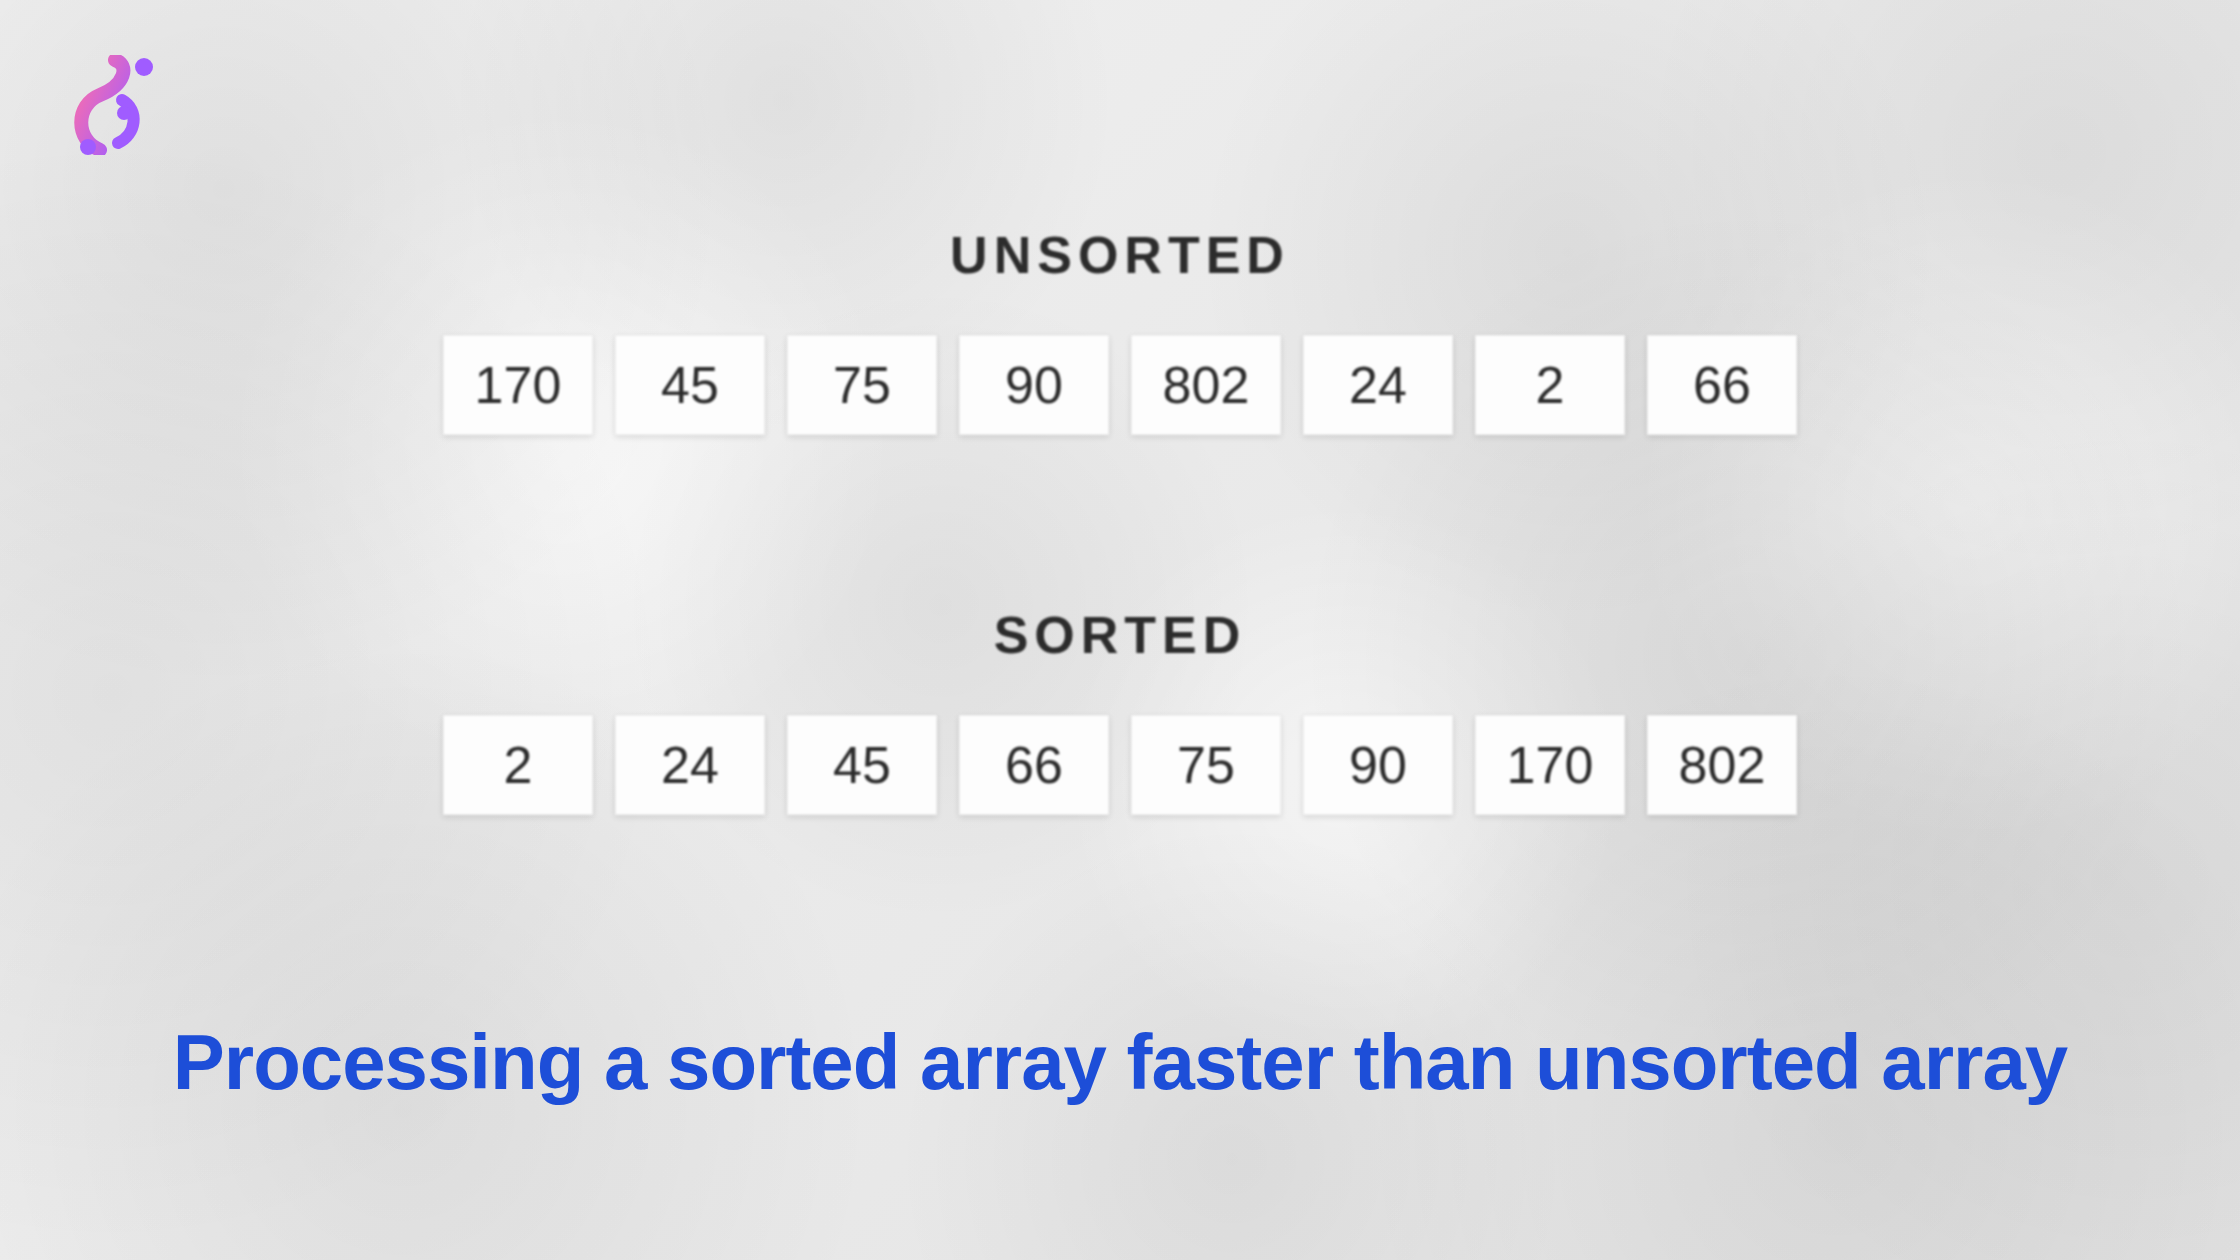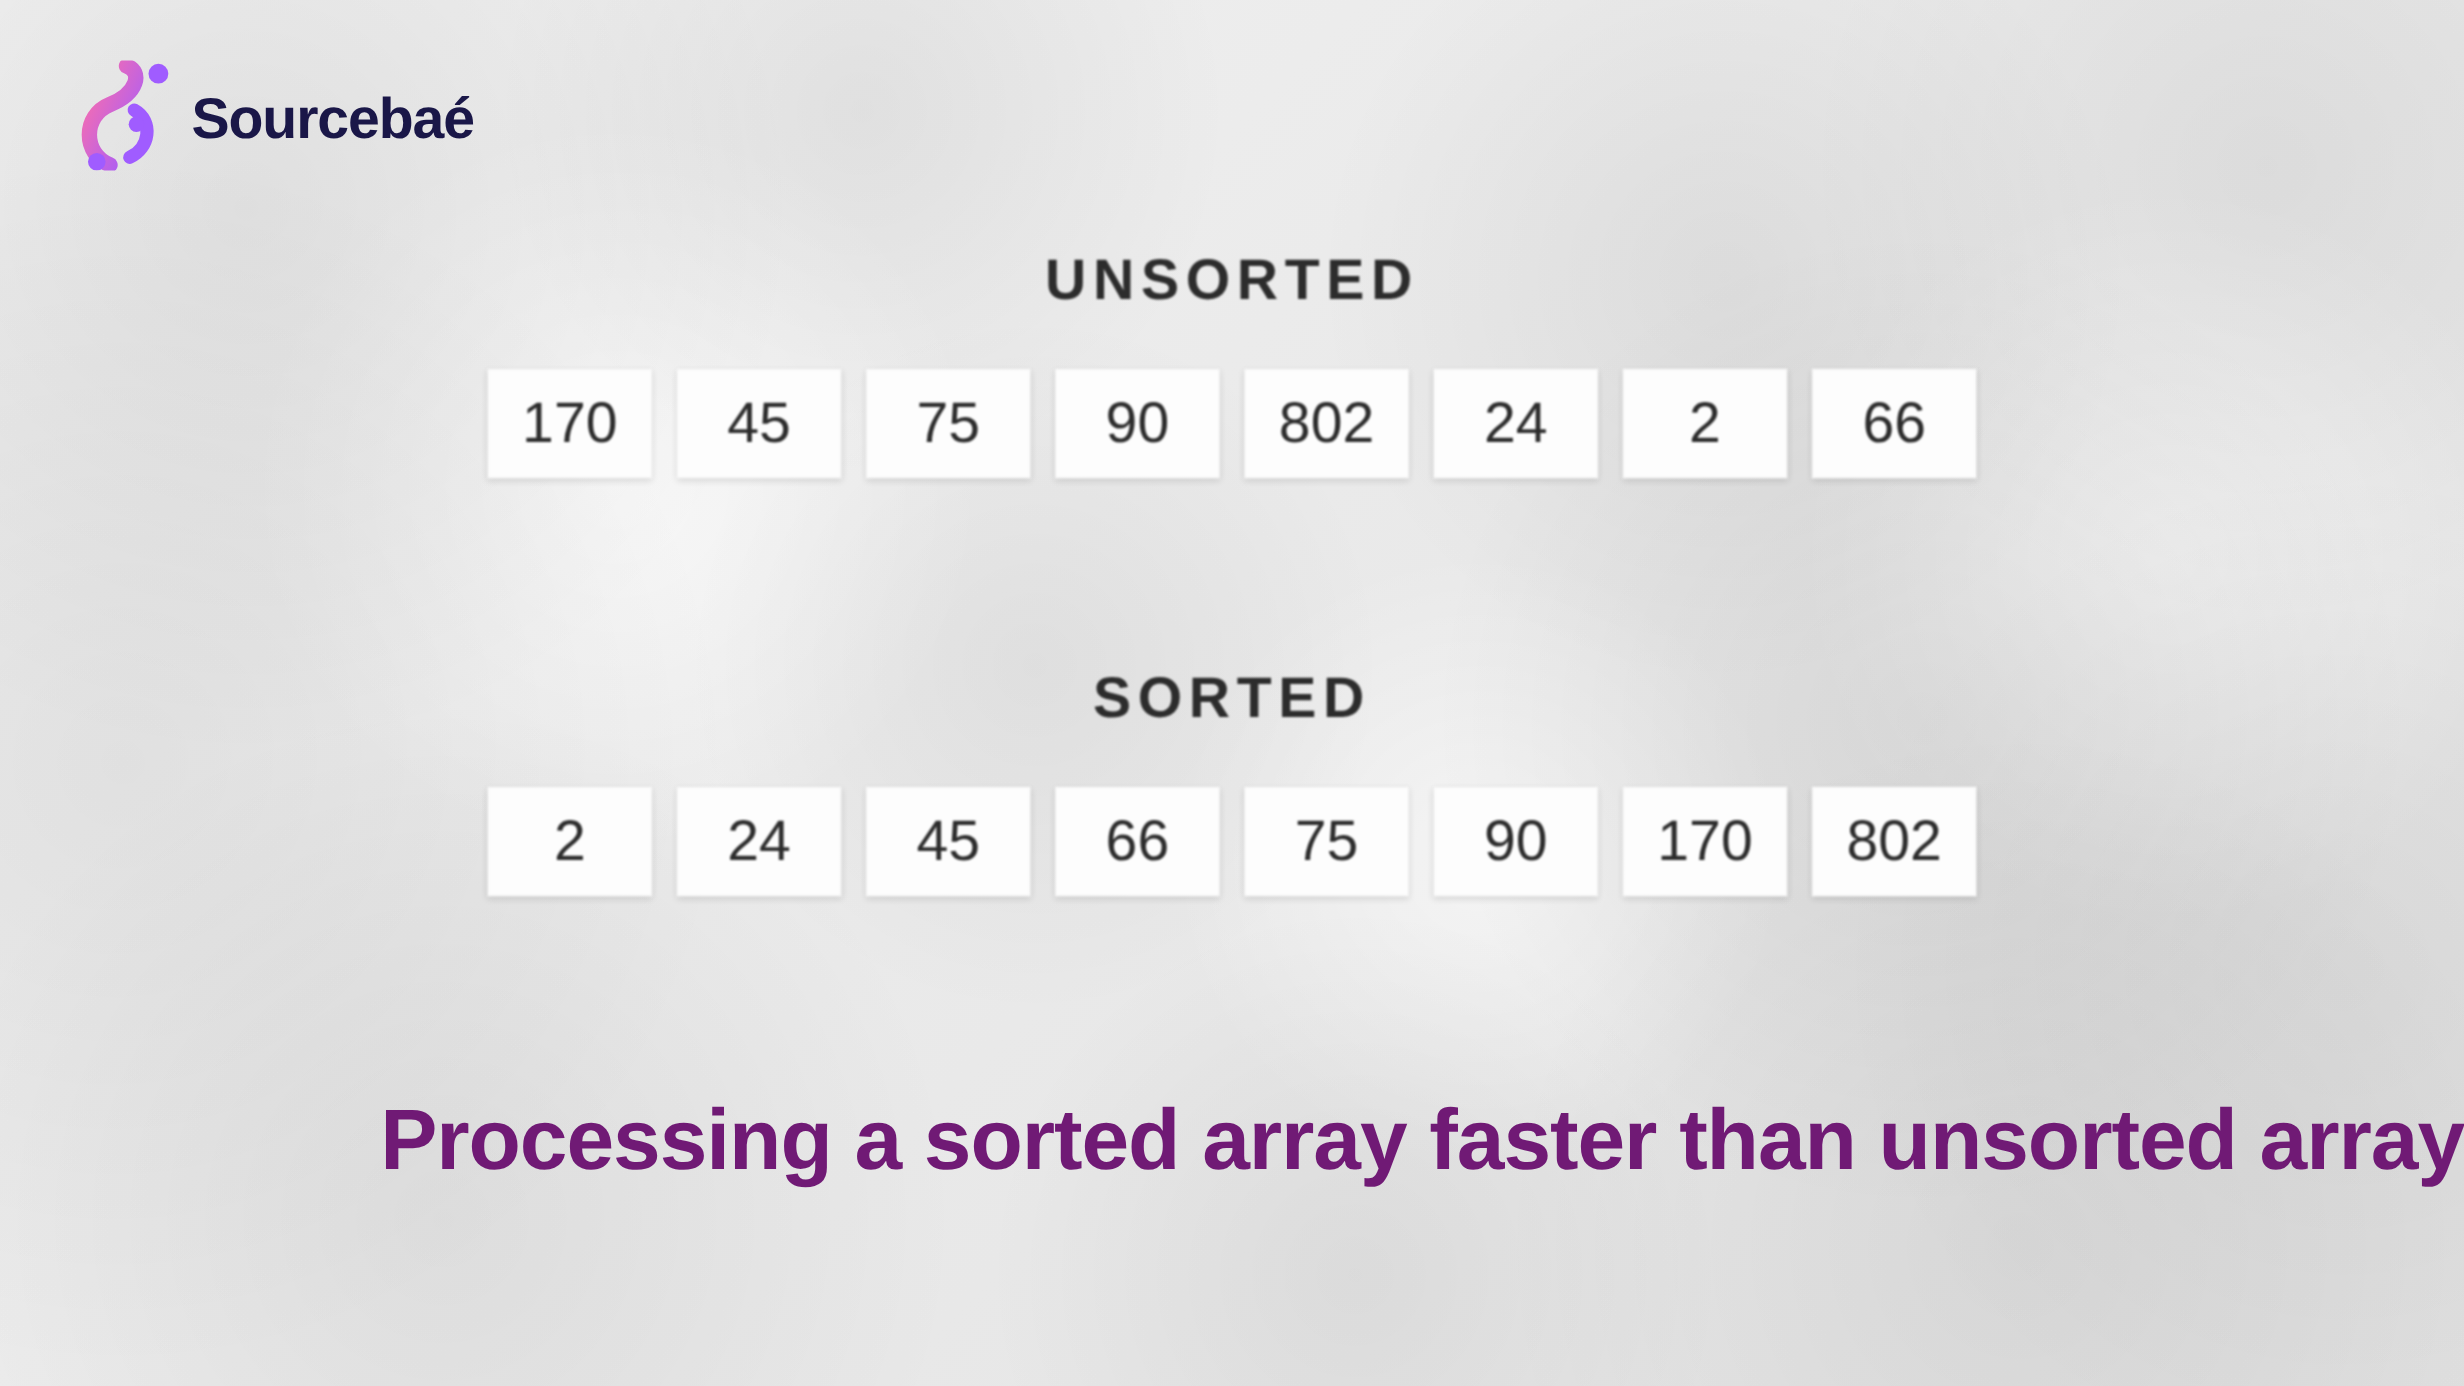--- a/index.html
+++ b/index.html
@@ -82,26 +82,26 @@
     justify-content: center;
     font-size: 52px;
     font-weight: 500;
     color: #2c2c2c;
     filter: blur(1.1px);
     padding: 0 14px;
   }
 
   .caption {
     position: absolute;
-    bottom: 178px;
+    bottom: 152px;
     width: 100%;
-    text-align: right;
+    text-align: center;
     font-size: 78px;
     font-weight: 900;
-    color: #701a75;
+    color: #1d4ed8;
     letter-spacing: -1px;
   }
 </style>
 </head>
 <body>
 
 <div class="paper"></div>
 
 <div class="logo">
   <span>
@@ -115,21 +115,20 @@
 
       <path d="M30 95 C5 85 5 50 30 40 C55 30 60 10 45 5" fill="none" stroke="url(#g1)" stroke-width="14" stroke-linecap="round"></path>
 
       <path d="M48 88 C66 80 70 55 52 45" fill="none" stroke="#a05cff" stroke-width="12" stroke-linecap="round"></path>
 
       <circle cx="74" cy="12" r="9" fill="#a05cff"></circle>
       <circle cx="18" cy="92" r="8" fill="#a05cff"></circle>
       <circle cx="54" cy="58" r="7" fill="#a05cff"></circle>
     </svg>
   </span>
-  <span class="logo-text">Sourcebaé</span>
 </div>
 
 <div class="content">
 
   <div class="section-label label-unsorted">UNSORTED</div>
 
   <div class="array-row">
     <div class="cell">170</div>
     <div class="cell">45</div>
     <div class="cell">75</div>

